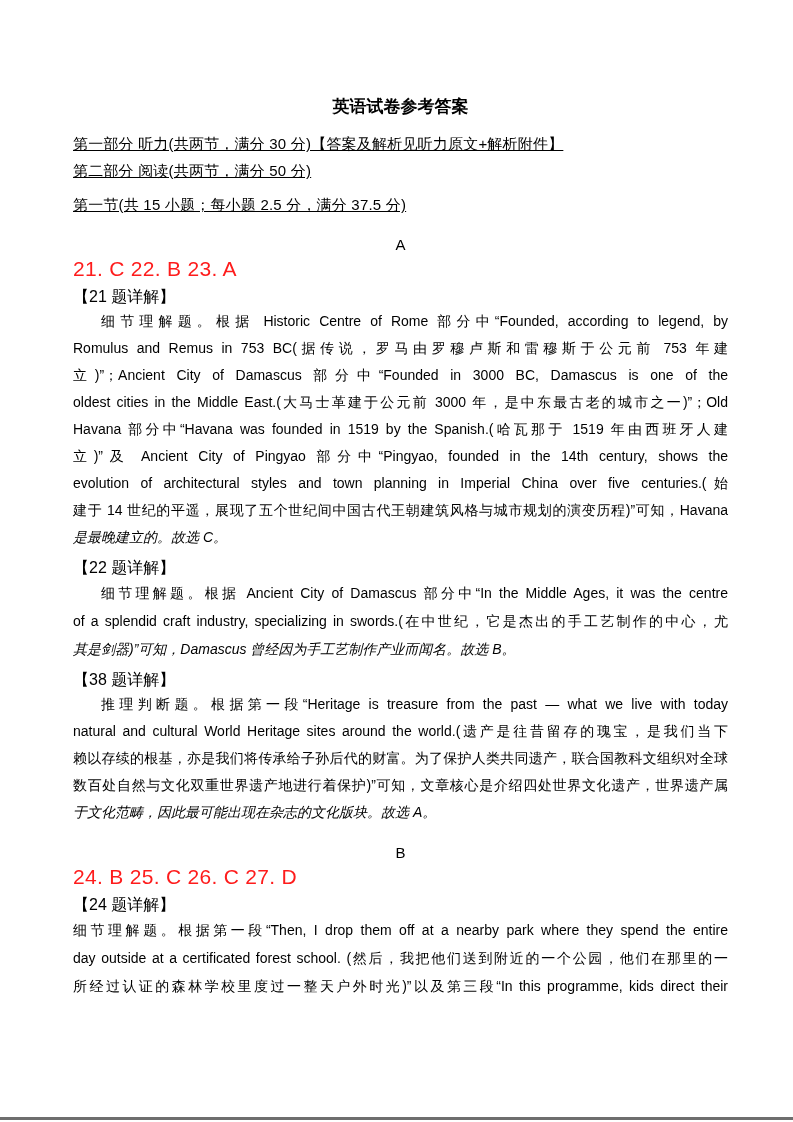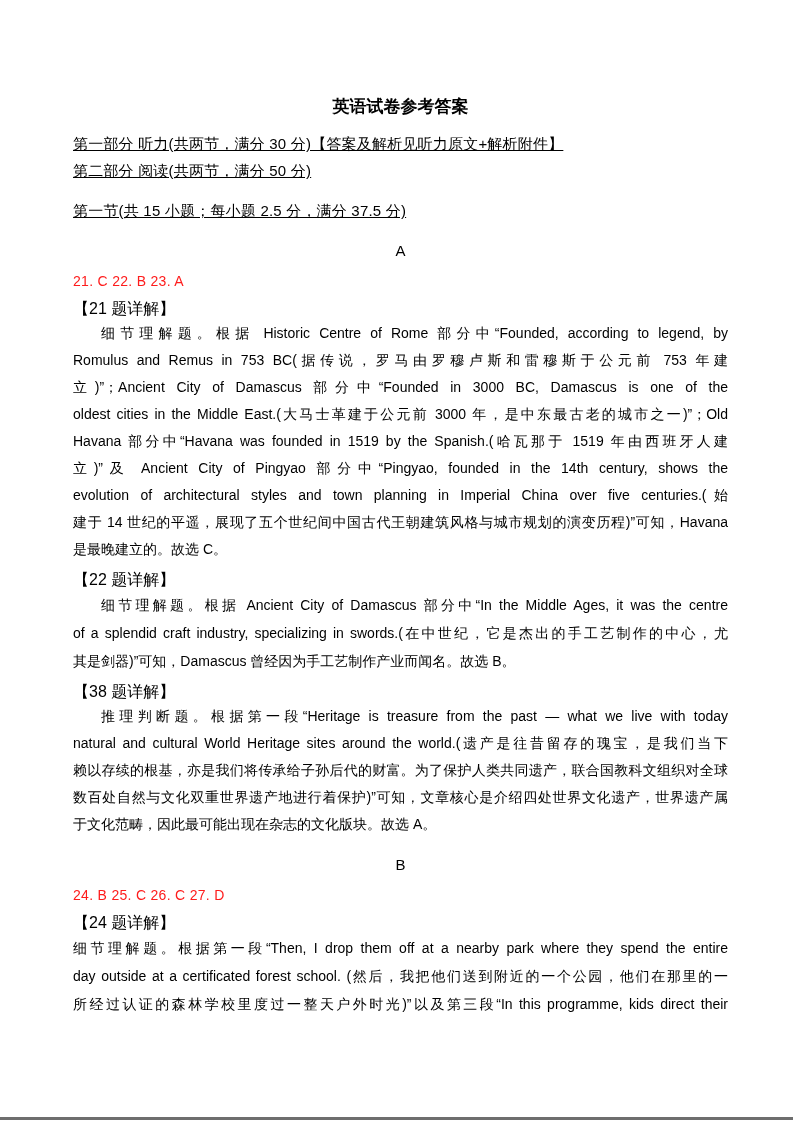--- a/index.html
+++ b/index.html
@@ -26,50 +26,50 @@
     text-align: center;
     line-height: 22px;
   }
   .hline {
     font-size: 15px;
     line-height: 27px;
     letter-spacing: 0.2px;
     text-decoration: underline;
   }
   .hline.first { margin-top: 12px; }
-  .hline.sec1  { margin-top: 13px; }
+  .hline.sec1  { margin-top: 7px; }
   .passage-label {
     margin-top: 16px;
     font-size: 15px;
     line-height: 22px;
     text-align: center;
   }
   .answers {
-    margin-top: 8px;
-    font-size: 14px;
+    margin-top: 2px;
+    font-size: 21px;
     line-height: 22px;
     color: #fe1c1c;
     letter-spacing: 0.3px;
   }
   .qheading {
     margin-top: 6px;
     font-size: 16px;
     line-height: 22px;
   }
   .para { margin: 0; }
   .ln {
     font-size: 14px;
     line-height: 27px;
     text-align: justify;
     text-align-last: justify;
     white-space: normal;
   }
   .para.wide .ln { line-height: 28px; }
   .ln.ind { text-indent: 2em; }
-  .ln.end { text-align-last: left; }
+  .ln.end { text-align-last: left; font-style: italic; }
   .bottom-bar {
     position: absolute;
     left: 0;
     right: 0;
     top: 1117px;
     height: 3px;
     background: #6e6e6e;
   }
 </style>
 </head>

